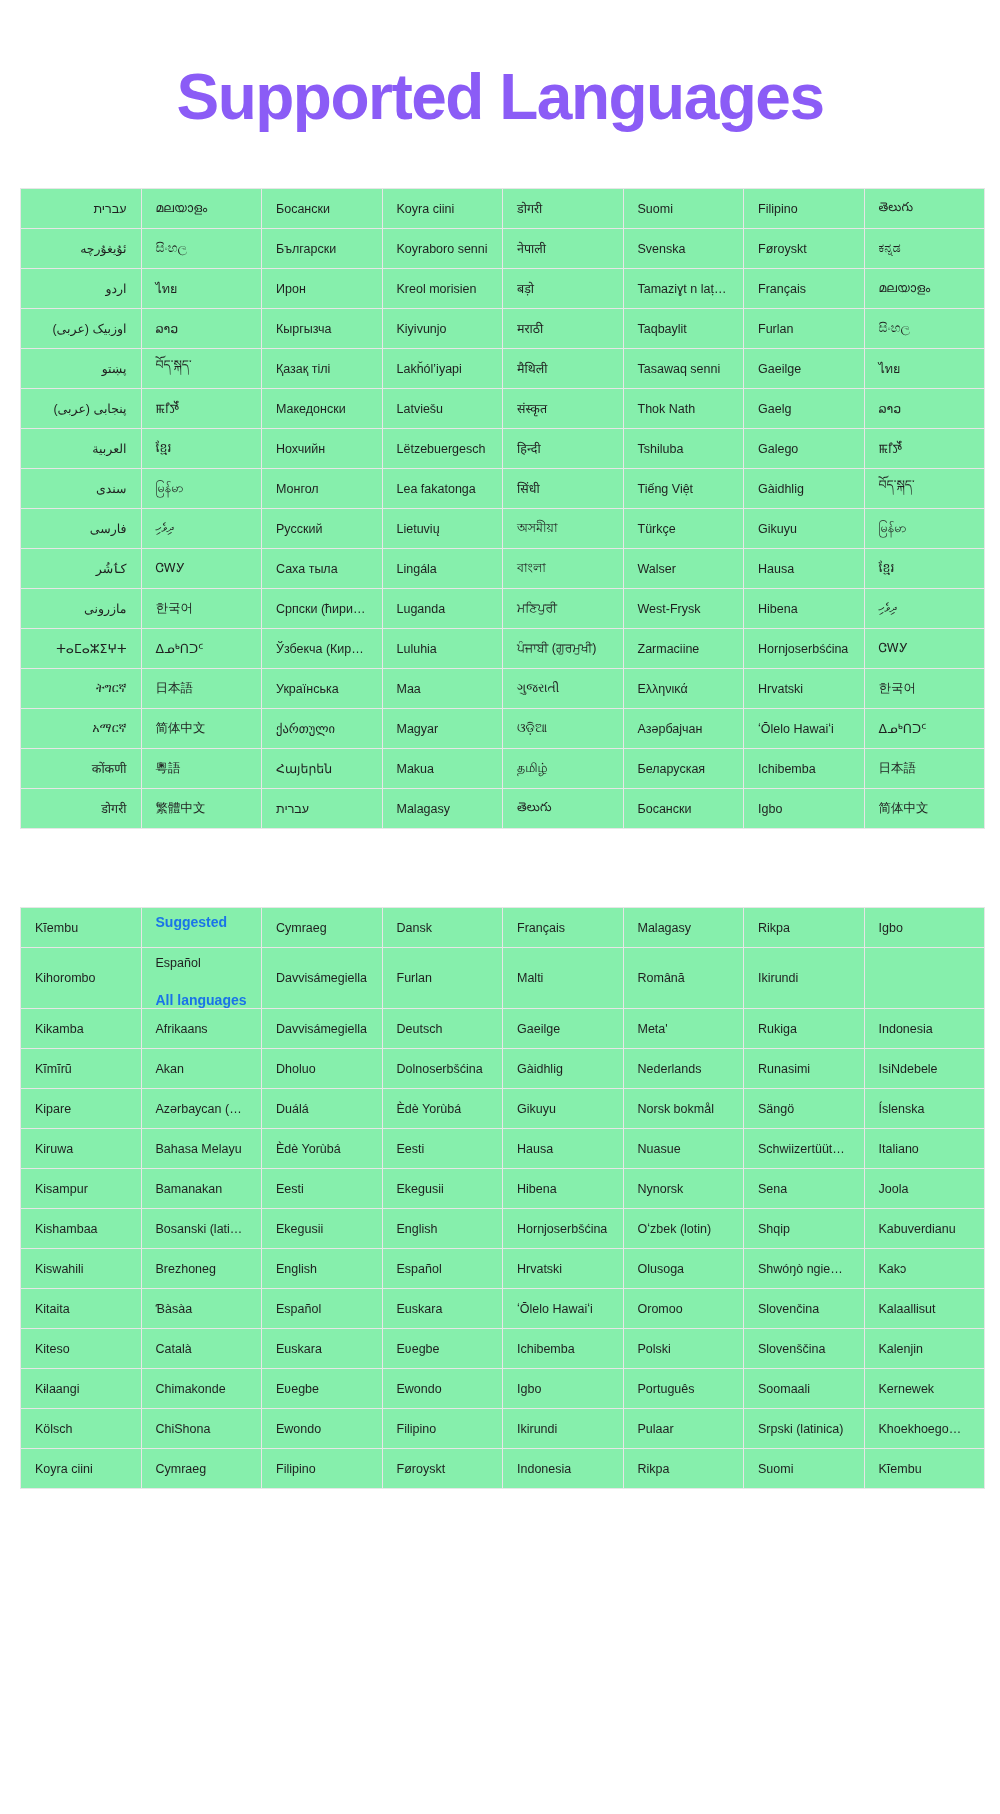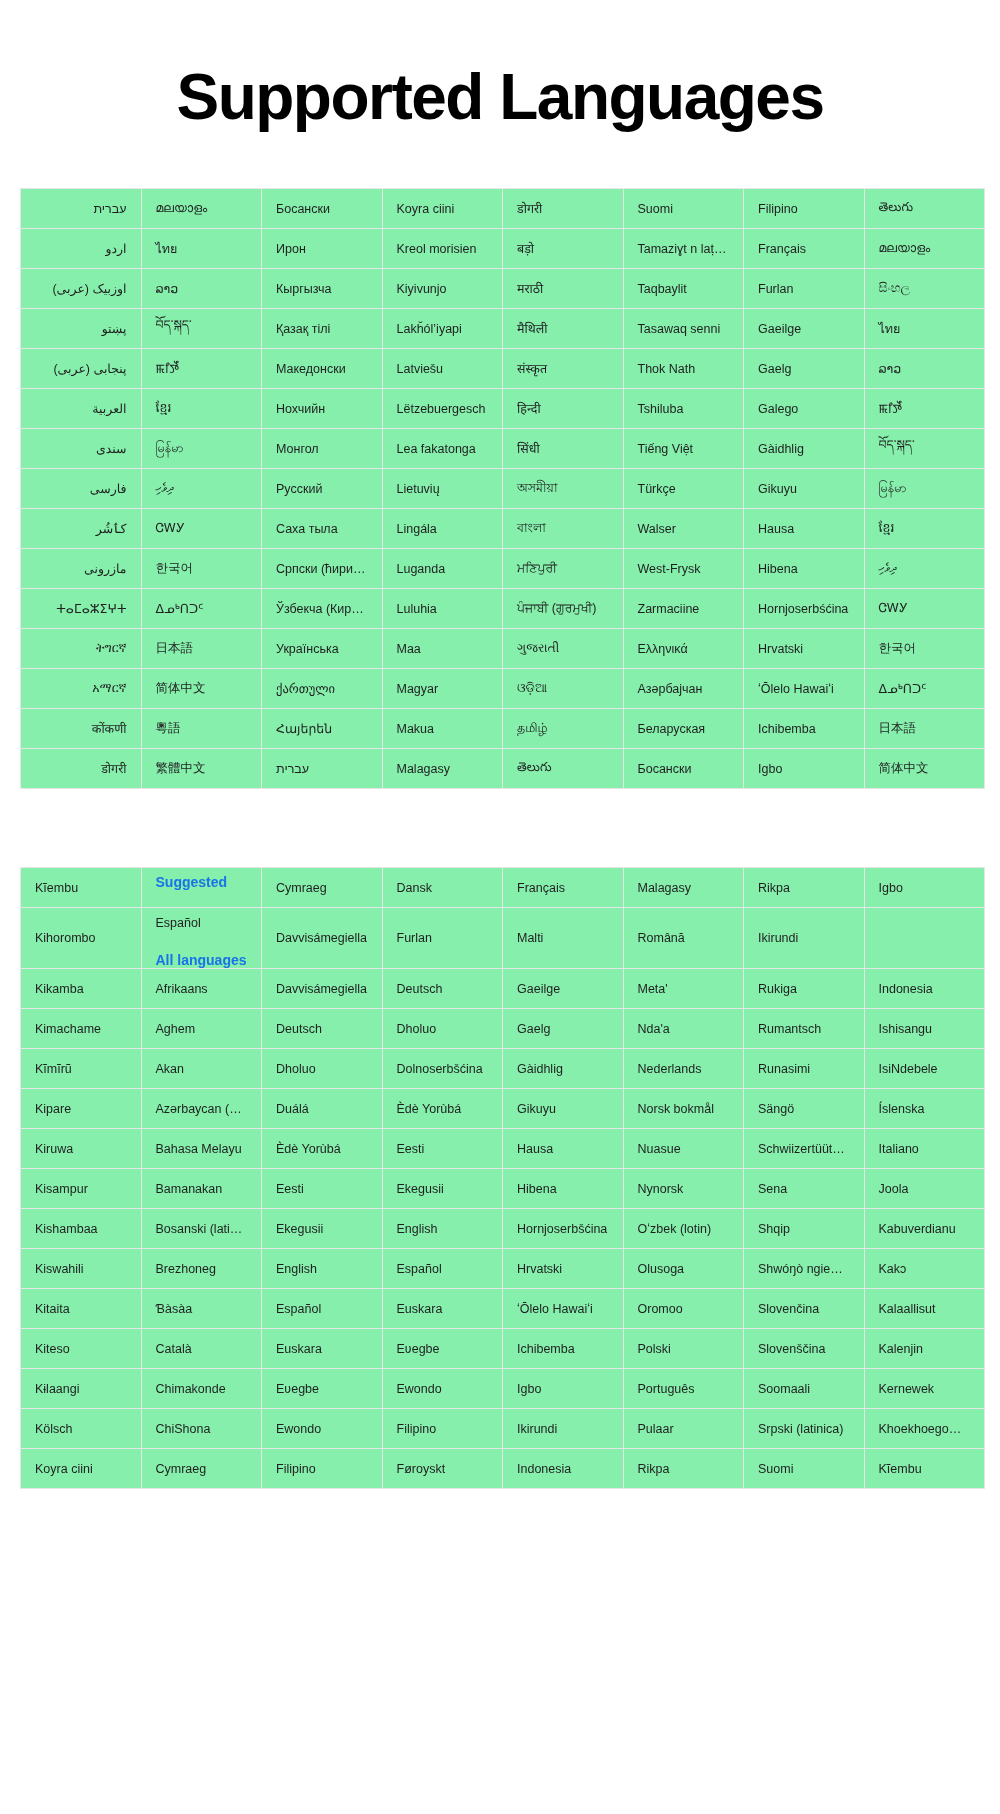--- a/index.html
+++ b/index.html
@@ -19,21 +19,21 @@
     box-sizing: border-box;
     padding: 0;
   }
   .page-title {
     text-align: center;
     font-family: "Liberation Sans", sans-serif;
     font-weight: 700;
     font-size: 64px;
     letter-spacing: -1.5px;
     margin: 62px 0 56px 0;
-    color: #000000;
+    color: #8b5cf6;
     line-height: 1.1;
   }
   .table-block {
     margin: 0 20px;
   }
   table.lang-table {
     border-collapse: collapse;
     width: 965px;
     table-layout: fixed;
     background: #86efac;
@@ -96,20 +96,30 @@
       <tbody id="top-table-body">
           <tr>
             <td class="rtl">עברית</td>
             <td>മലയാളം</td>
             <td>Босански</td>
             <td>Koyra ciini</td>
             <td>डोगरी</td>
             <td>Suomi</td>
             <td>Filipino</td>
             <td>తెలుగు</td>
+          </tr>
+          <tr>
+            <td class="rtl">ئۇيغۇرچە</td>
+            <td>සිංහල</td>
+            <td>Български</td>
+            <td>Koyraboro senni</td>
+            <td>नेपाली</td>
+            <td>Svenska</td>
+            <td>Føroyskt</td>
+            <td>ಕನ್ನಡ</td>
           </tr>
           <tr>
             <td class="rtl">اردو</td>
             <td>ไทย</td>
             <td>Ирон</td>
             <td>Kreol morisien</td>
             <td>बड़ो</td>
             <td>Tamaziɣt n laṭlaṣ</td>
             <td>Français</td>
             <td>മലയാളം</td>
@@ -286,30 +296,20 @@
             <td>Kikamba</td>
             <td>Afrikaans</td>
             <td>Davvisámegiella</td>
             <td>Deutsch</td>
             <td>Gaeilge</td>
             <td>Meta'</td>
             <td>Rukiga</td>
             <td>Indonesia</td>
           </tr>
           <tr>
-            <td>Kimachame</td>
-            <td>Aghem</td>
-            <td>Deutsch</td>
-            <td>Dholuo</td>
-            <td>Gaelg</td>
-            <td>Nda'a</td>
-            <td>Rumantsch</td>
-            <td>Ishisangu</td>
-          </tr>
-          <tr>
             <td>Kĩmĩrũ</td>
             <td>Akan</td>
             <td>Dholuo</td>
             <td>Dolnoserbšćina</td>
             <td>Gàidhlig</td>
             <td>Nederlands</td>
             <td>Runasimi</td>
             <td>IsiNdebele</td>
           </tr>
           <tr>

